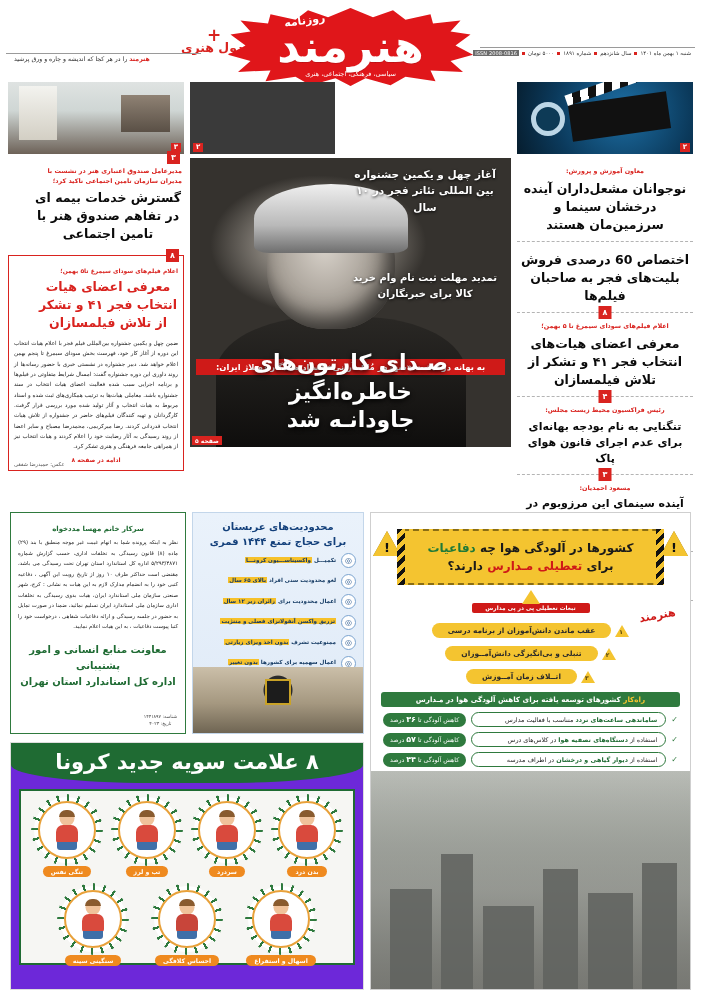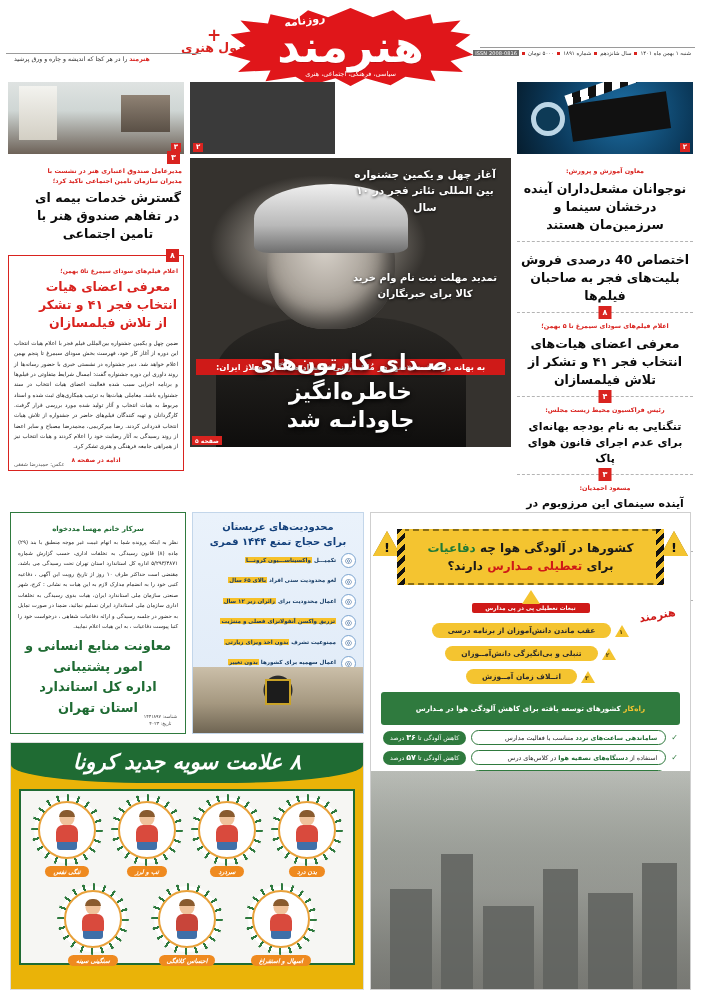--- a/index.html
+++ b/index.html
@@ -231,21 +231,21 @@
     border:1.2px solid #2f7a3e; color:#1f6b33; font-size:13px; font-weight:bold;
     text-align:center; padding:3px 0; letter-spacing:1px;
   }
   .notice-to {
     color:#1f6b33; font-size:7px; font-weight:bold; text-align:center; margin-top:6px;
   }
   .notice-body {
     font-size:5.4px; line-height:1.95; text-align:justify; color:#1a1a1a; margin-top:4px;
   }
   .notice-sign {
-    margin-top:4px; color:#1f6b33; font-size:13px; font-weight:bold;
+    margin-top:10px; color:#1f6b33; font-size:10px; font-weight:bold;
     text-align:center; line-height:1.6;
   }
   .notice-ref {
     position:absolute; bottom:5px; right:8px; font-size:4.6px; color:#444;
     text-align:center; line-height:1.5;
   }
 
   
   .hajj {
     position:absolute; top:512px; left:192px; width:172px; height:222px;
@@ -331,21 +331,21 @@
     border-bottom:12px solid #f4c430; position:relative; flex:0 0 auto;
   }
   .cons-num span{ position:absolute; left:-3px; top:3px; font-size:6px; font-weight:bold; color:#4a3a06;}
   .cons-pill {
     background:#f4c430; border-radius:11px; padding:3px 16px;
     font-size:7.4px; font-weight:bold; color:#2a2a2a;
   }
 
   .sol-head {
     margin:8px 10px 0; background:#2f7a3e; color:#fff; border-radius:3px;
-    padding:12px 8px; font-size:7.2px; font-weight:bold; text-align:center;
+    padding:3px 8px; font-size:7.2px; font-weight:bold; text-align:center;
   }
   .sol-head b { color:#f4c430; }
   .sol-row {
     display:flex; align-items:center; gap:5px; margin:5px 12px 0;
   }
   .sol-main {
     flex:1; background:#fff; border:1px solid #2f7a3e; border-radius:10px;
     padding:2.5px 8px; font-size:6.4px; color:#1d1d1d; text-align:right;
   }
   .sol-main b { color:#1f6b33; }
@@ -360,21 +360,21 @@
     position:absolute; bottom:0; left:0; width:100%; height:218px;
     background:
       linear-gradient(180deg, rgba(176,176,170,.0) 0%, rgba(150,150,145,.55) 55%, rgba(120,120,115,.85) 100%),
       linear-gradient(180deg,#b9bcb6 0%,#9fa49d 35%,#8b908a 70%,#717670 100%);
   }
   .bldg { position:absolute; bottom:0; background: rgba(95,98,94,.85); }
 
   
   .corona {
     position:absolute; top:742px; left:10px; width:354px; height:248px;
-    background:#eab308; border:1px solid #ddd; overflow:hidden;font-style:italic;
+    background:#6d28d9; border:1px solid #ddd; overflow:hidden;
   }
   .cor-head {
     background:#1f6b33; color:#fff; text-align:center;
     font-size:21px; font-weight:bold; padding:7px 0 9px;
     border-radius:0 0 40% 40% / 0 0 18px 18px;
   }
   .cor-inner {
     margin:6px 8px 8px; border:2px solid #1f6b33; background:#f6f6f3;
     padding:10px 6px; height:176px; position:relative;
   }
@@ -489,21 +489,21 @@
   </div>
 
   <div class="col col-right">
 
     <div class="news">
       <div class="kicker">معاون آموزش و پرورش:</div>
       <div class="hl">نوجوانان مشعل‌داران آینده درخشان سینما و سرزمین‌مان هستند</div>
     </div>
 
     <div class="news">
-      <div class="hl">اختصاص 40 درصدی فروش بلیت‌های فجر به صاحبان فیلم‌ها</div>
+      <div class="hl">اختصاص 60 درصدی فروش بلیت‌های فجر به صاحبان فیلم‌ها</div>
     </div>
 
     <div class="news">
       <div class="pg-badge">۸</div>
       <div class="kicker">اعلام فیلم‌های سودای سیمرغ تا ۵ بهمن؛</div>
       <div class="hl">معرفی اعضای هیات‌های انتخاب فجر ۴۱ و تشکر از تلاش فیلمسازان</div>
     </div>
 
     <div class="news">
       <div class="pg-badge">۴</div>

